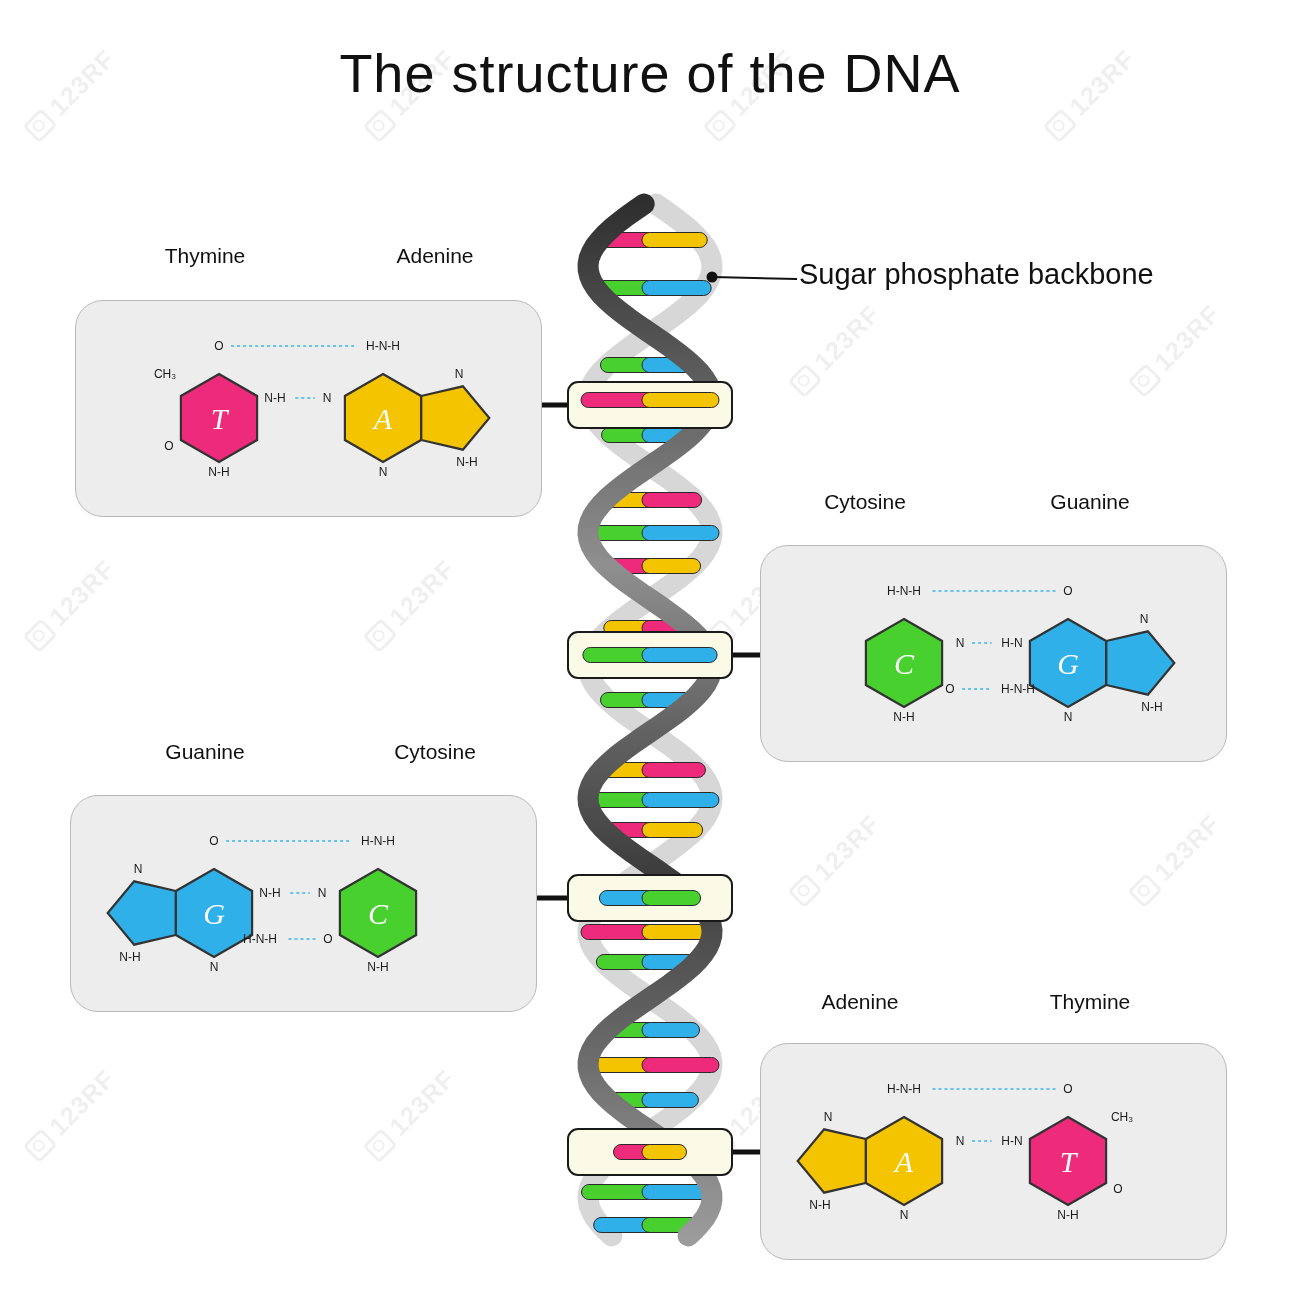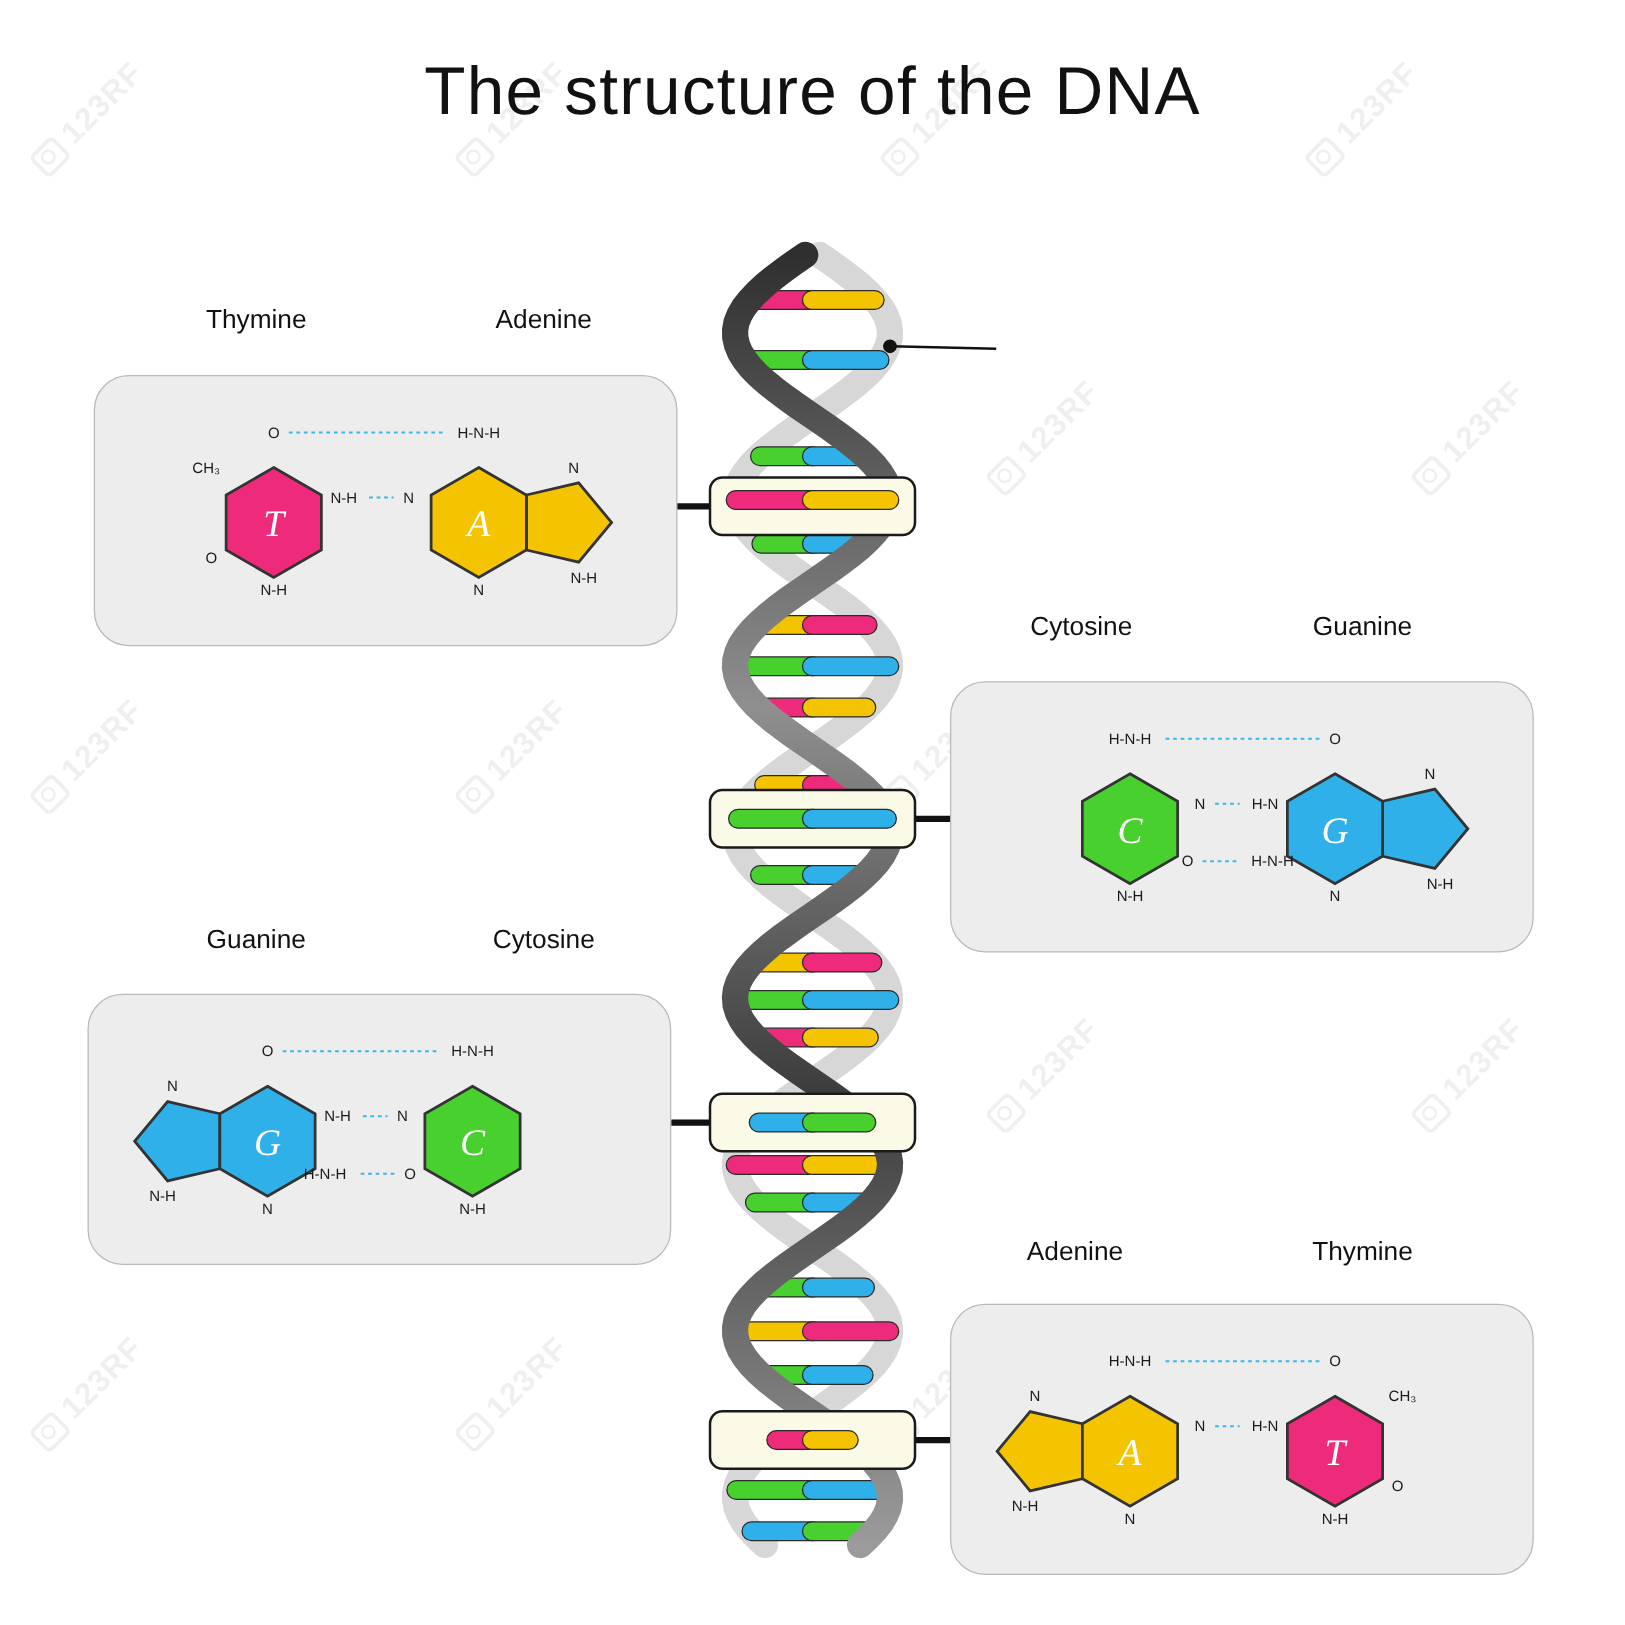--- a/index.html
+++ b/index.html
@@ -171,20 +171,21 @@
       <rect x="642" y="392.5" width="76.9956759259992" height="15" rx="7.5" fill="#f5c400" stroke="#2a2a2a" stroke-width="1"></rect>
       <rect x="582.8971835117616" y="647.5" width="75.10281648823849" height="15" rx="7.5" fill="#47d02e" stroke="#2a2a2a" stroke-width="1"></rect>
       <rect x="642" y="647.5" width="75.10281648823849" height="15" rx="7.5" fill="#2fb0e8" stroke="#2a2a2a" stroke-width="1"></rect>
       <rect x="599.4190322592152" y="890.5" width="58.580967740784786" height="15" rx="7.5" fill="#2fb0e8" stroke="#2a2a2a" stroke-width="1"></rect>
       <rect x="642" y="890.5" width="58.580967740784786" height="15" rx="7.5" fill="#47d02e" stroke="#2a2a2a" stroke-width="1"></rect>
       <rect x="613.4912616317015" y="1144.5" width="44.508738368298495" height="15" rx="7.5" fill="#ee2a7b" stroke="#2a2a2a" stroke-width="1"></rect>
       <rect x="642" y="1144.5" width="44.508738368298495" height="15" rx="7.5" fill="#f5c400" stroke="#2a2a2a" stroke-width="1"></rect>
       <line x1="797" y1="279" x2="713" y2="277" stroke="#111" stroke-width="2"></line>
       <circle cx="712" cy="277" r="5.5" fill="#111"></circle>
     </svg>
+  <div class="backbone-label">Sugar phosphate backbone</div>
 
   <div class="mol-name" style="left:95px;top:244px">Thymine</div>
   <div class="mol-name" style="left:325px;top:244px">Adenine</div>
   <div class="mol-name" style="left:755px;top:490px">Cytosine</div>
   <div class="mol-name" style="left:980px;top:490px">Guanine</div>
   <div class="mol-name" style="left:95px;top:740px">Guanine</div>
   <div class="mol-name" style="left:325px;top:740px">Cytosine</div>
   <div class="mol-name" style="left:750px;top:990px">Adenine</div>
   <div class="mol-name" style="left:980px;top:990px">Thymine</div>
 

